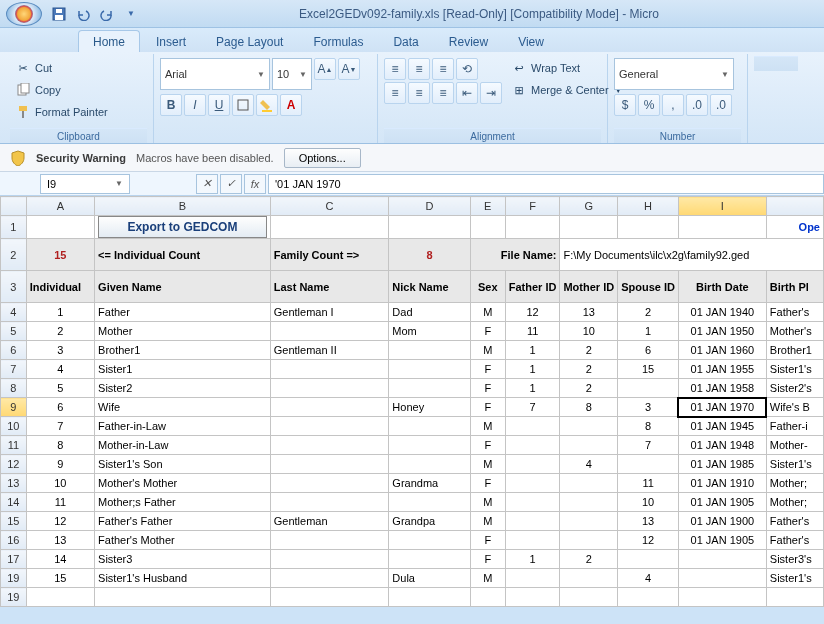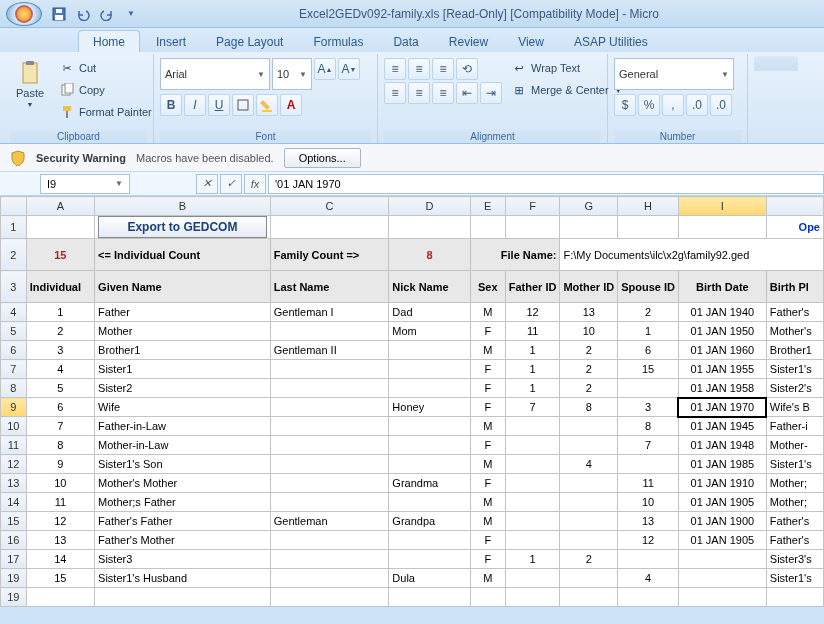--- a/index.html
+++ b/index.html
@@ -107,34 +107,25 @@
 </div>
 
 <div class="tabstrip">
   <div class="tab active">Home</div>
   <div class="tab">Insert</div>
   <div class="tab">Page Layout</div>
   <div class="tab">Formulas</div>
   <div class="tab">Data</div>
   <div class="tab">Review</div>
   <div class="tab">View</div>
-  <div class="tab">ASAP Utilities</div>
 </div>
 
 <div class="ribbon">
   <div class="group" style="width:150px;">
     <div class="group-body">
-      <div class="bigbtn">
-        <svg class="bigicon">
-            <rect x="5" y="2" width="14" height="20" fill="#f3e6b0" stroke="#b89a4a"></rect>
-            <rect x="8" y="0" width="8" height="4" rx="1" fill="#888"></rect>
-          </svg>
-        <span>Paste</span>
-        <span style="font-size:7px;">▼</span>
-      </div>
       <div class="vstack">
         <div class="ritem">
             <span class="ricon">✂</span>
             <span>Cut</span>
           </div>
         <div class="ritem">
             <span class="ricon">
               <svg width="14" height="14">
                 <rect x="2" y="2" width="8" height="10" fill="#fff" stroke="#888"></rect>
                 <rect x="5" y="0" width="8" height="10" fill="#fff" stroke="#888"></rect>
@@ -183,21 +174,20 @@
             <svg width="14" height="14">
               <path d="M3 2 L10 9 L7 12 L0 5 Z" fill="#f0c050"></path>
               <rect x="2" y="12" width="10" height="2" fill="#ffcc33"></rect>
             </svg>
           </div>
         <div class="smbtn">
             <span style="color:#c00;font-weight:700;">A</span>
           </div>
       </div>
     </div>
-    <div class="group-label">Font</div>
   </div>
 
   <div class="group" style="width:230px;">
     <div class="group-body">
       <div class="vstack">
         <div class="btnrow">
           <div class="smbtn">≡</div>
           <div class="smbtn">≡</div>
           <div class="smbtn">≡</div>
           <div class="smbtn">⟲</div>

